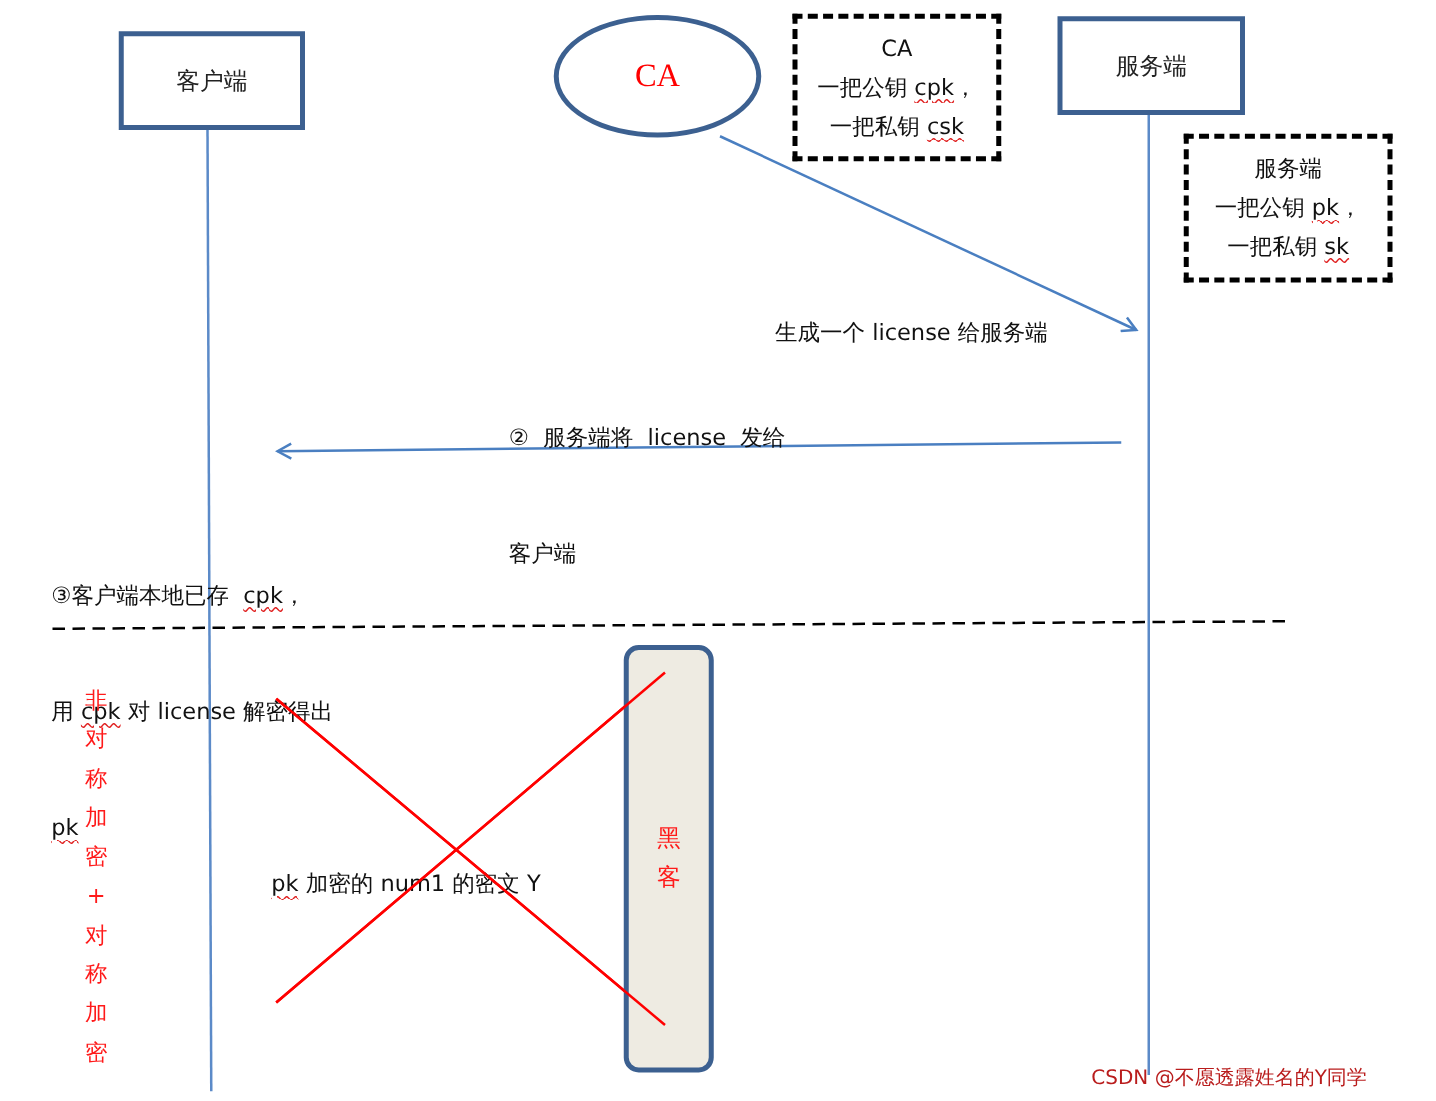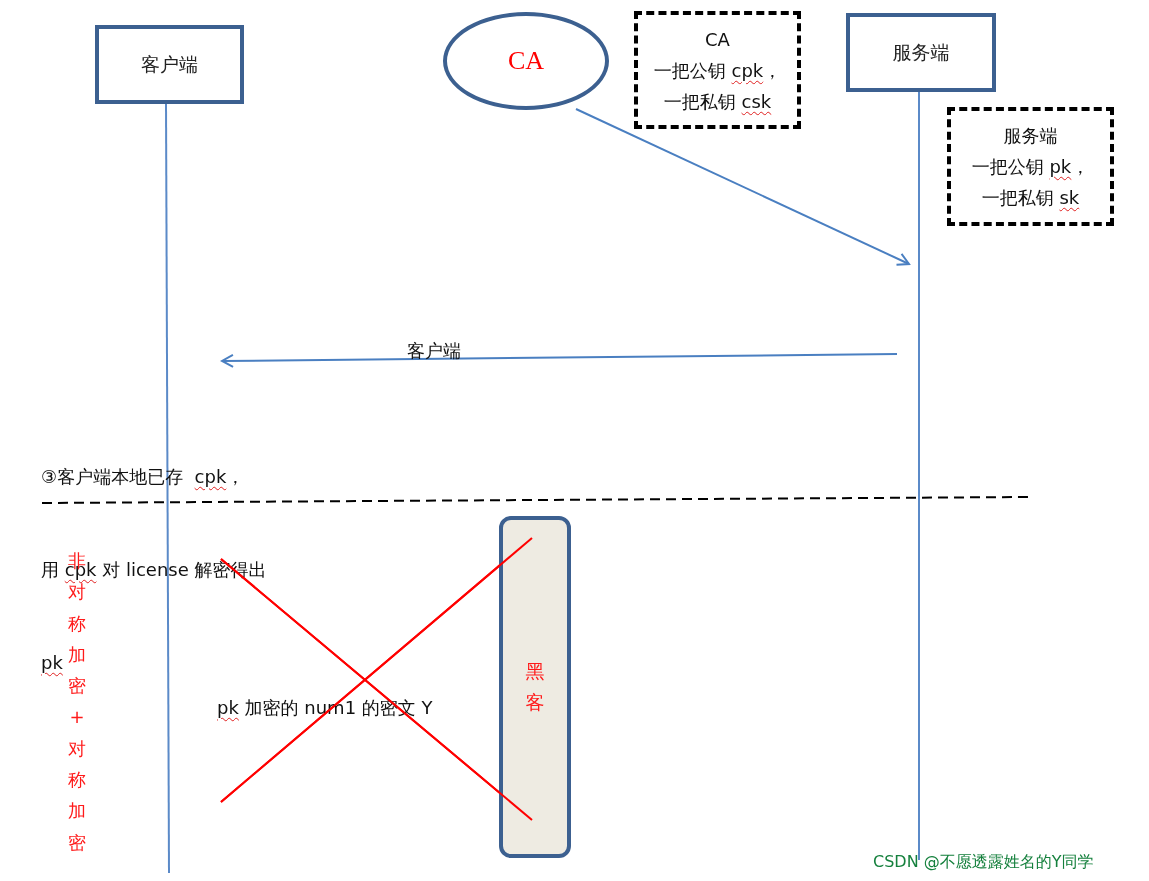--- a/index.html
+++ b/index.html
@@ -15,21 +15,21 @@
                background: #fff; display: flex; align-items: center; justify-content: center;
                font-family: "Liberation Serif", "DejaVu Serif", serif; font-size: 26px; color: #ff0000; }
     .txt { position: absolute; font-size: 18px; line-height: 31px; color: #111; white-space: pre; }
     .sq { text-decoration: underline wavy #e02020; text-decoration-thickness: 1px; text-underline-offset: 3px; text-align: right; }
     .vred { position: absolute; display: flex; flex-direction: column; align-items: center;
             font-size: 18px; color: #ff1a1a; }
     .vred span { height: 31.3px; line-height: 31.3px; }
     .hacker { position: absolute; box-sizing: border-box; border: 4px solid #3c6090; border-radius: 12px;
               background: #eeebe2; display: flex; flex-direction: column; align-items: center; justify-content: center;
               font-size: 19px; color: #ff1a1a; line-height: 31px; }
-    .watermark { position: absolute; font-size: 16px; color: #15803d; white-space: nowrap; }
+    .watermark { position: absolute; font-size: 16px; color: #b91c1c; white-space: nowrap; }
   </style>
 </head>
 <body>
 
 <svg class="layer" width="1149" height="881">
   <defs>
     <marker id="arrowhead" markerWidth="14" markerHeight="14" refX="12" refY="7" orient="auto" markerUnits="userSpaceOnUse">
       <path d="M1,1 L12,7 L1,13" fill="none" stroke="#4a7fc1" stroke-width="2"></path>
     </marker>
   </defs>
@@ -65,23 +65,25 @@
   <span>服务端</span>
 </div>
 
 <div class="dbox" style="left:947px; top:107px; width:167px; height:119px;">
   <div>服务端</div>
   <div><span>一把公钥 </span><span class="sq">pk</span><span>，</span></div>
   <div><span>一把私钥 </span><span class="sq">sk</span></div>
 </div>
 
 <div class="txt" style="left:620px; top:189px;">
+  <div>生成一个 license 给服务端</div>
 </div>
 
 <div class="txt" style="left:407px; top:273px;">
+  <div>②  服务端将  license  发给</div>
   <div>客户端</div>
 </div>
 
 <div class="txt" style="left:41px; top:399px;">
   <div><span>③客户端本地已存  </span><span class="sq">cpk</span><span>，</span></div>
   <div><span>用 </span><span class="sq">cpk</span><span> 对 license 解密得出</span></div>
   <div><span class="sq">pk</span></div>
 </div>
 
 <div class="vred" style="left:64px; top:545px; width:26px;">

